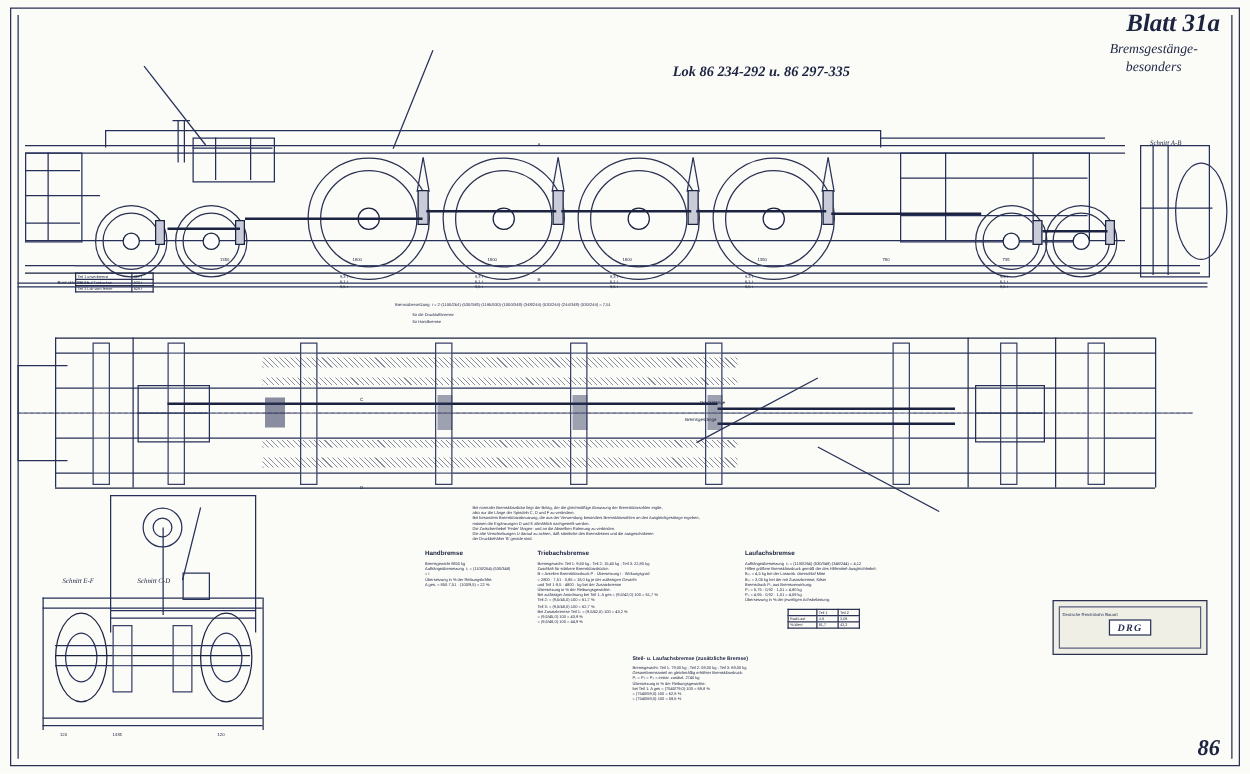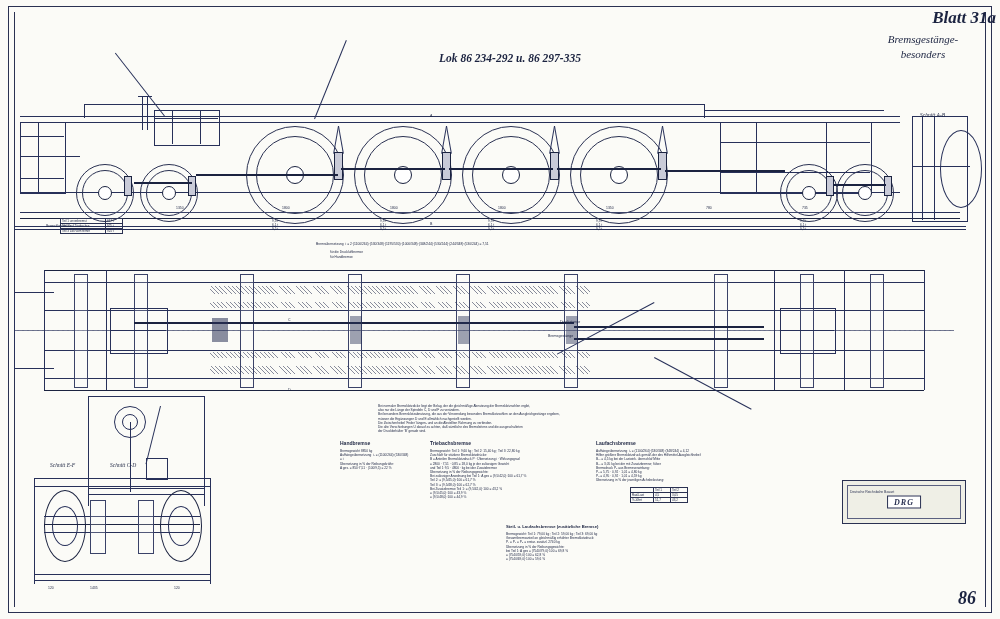--- a/index.html
+++ b/index.html
@@ -23,25 +23,25 @@
     border:1px solid #2a3152;
     border-top:none;border-bottom:none;
   }
   
   .title-main{
     position:absolute;left:340px;top:24px;width:340px;text-align:center;
     font-size:19px;font-style:italic;font-weight:bold;letter-spacing:.5px;
     color:#1b2340;
   }
   .title-sub{
-    position:absolute;left:340px;top:52px;width:340px;text-align:center;
+    position:absolute;left:340px;top:52px;width:340px;text-align:right;
     font-size:11.5px;font-style:italic;font-weight:bold;color:#1b2340;
   }
   .sheet-no{
-    position:absolute;right:4px;top:8px;font-size:17px;font-style:italic;
+    position:absolute;right:24px;top:8px;font-size:20px;font-style:italic;
     font-weight:bold;color:#1b2340;
   }
   .sheet-cap{
     position:absolute;right:22px;top:32px;width:110px;text-align:center;
     font-size:11px;font-style:italic;color:#1b2340;line-height:15px;
   }
   .page-no{
     position:absolute;right:24px;bottom:10px;font-size:18px;font-weight:bold;
     font-style:italic;color:#1b2340;
   }

